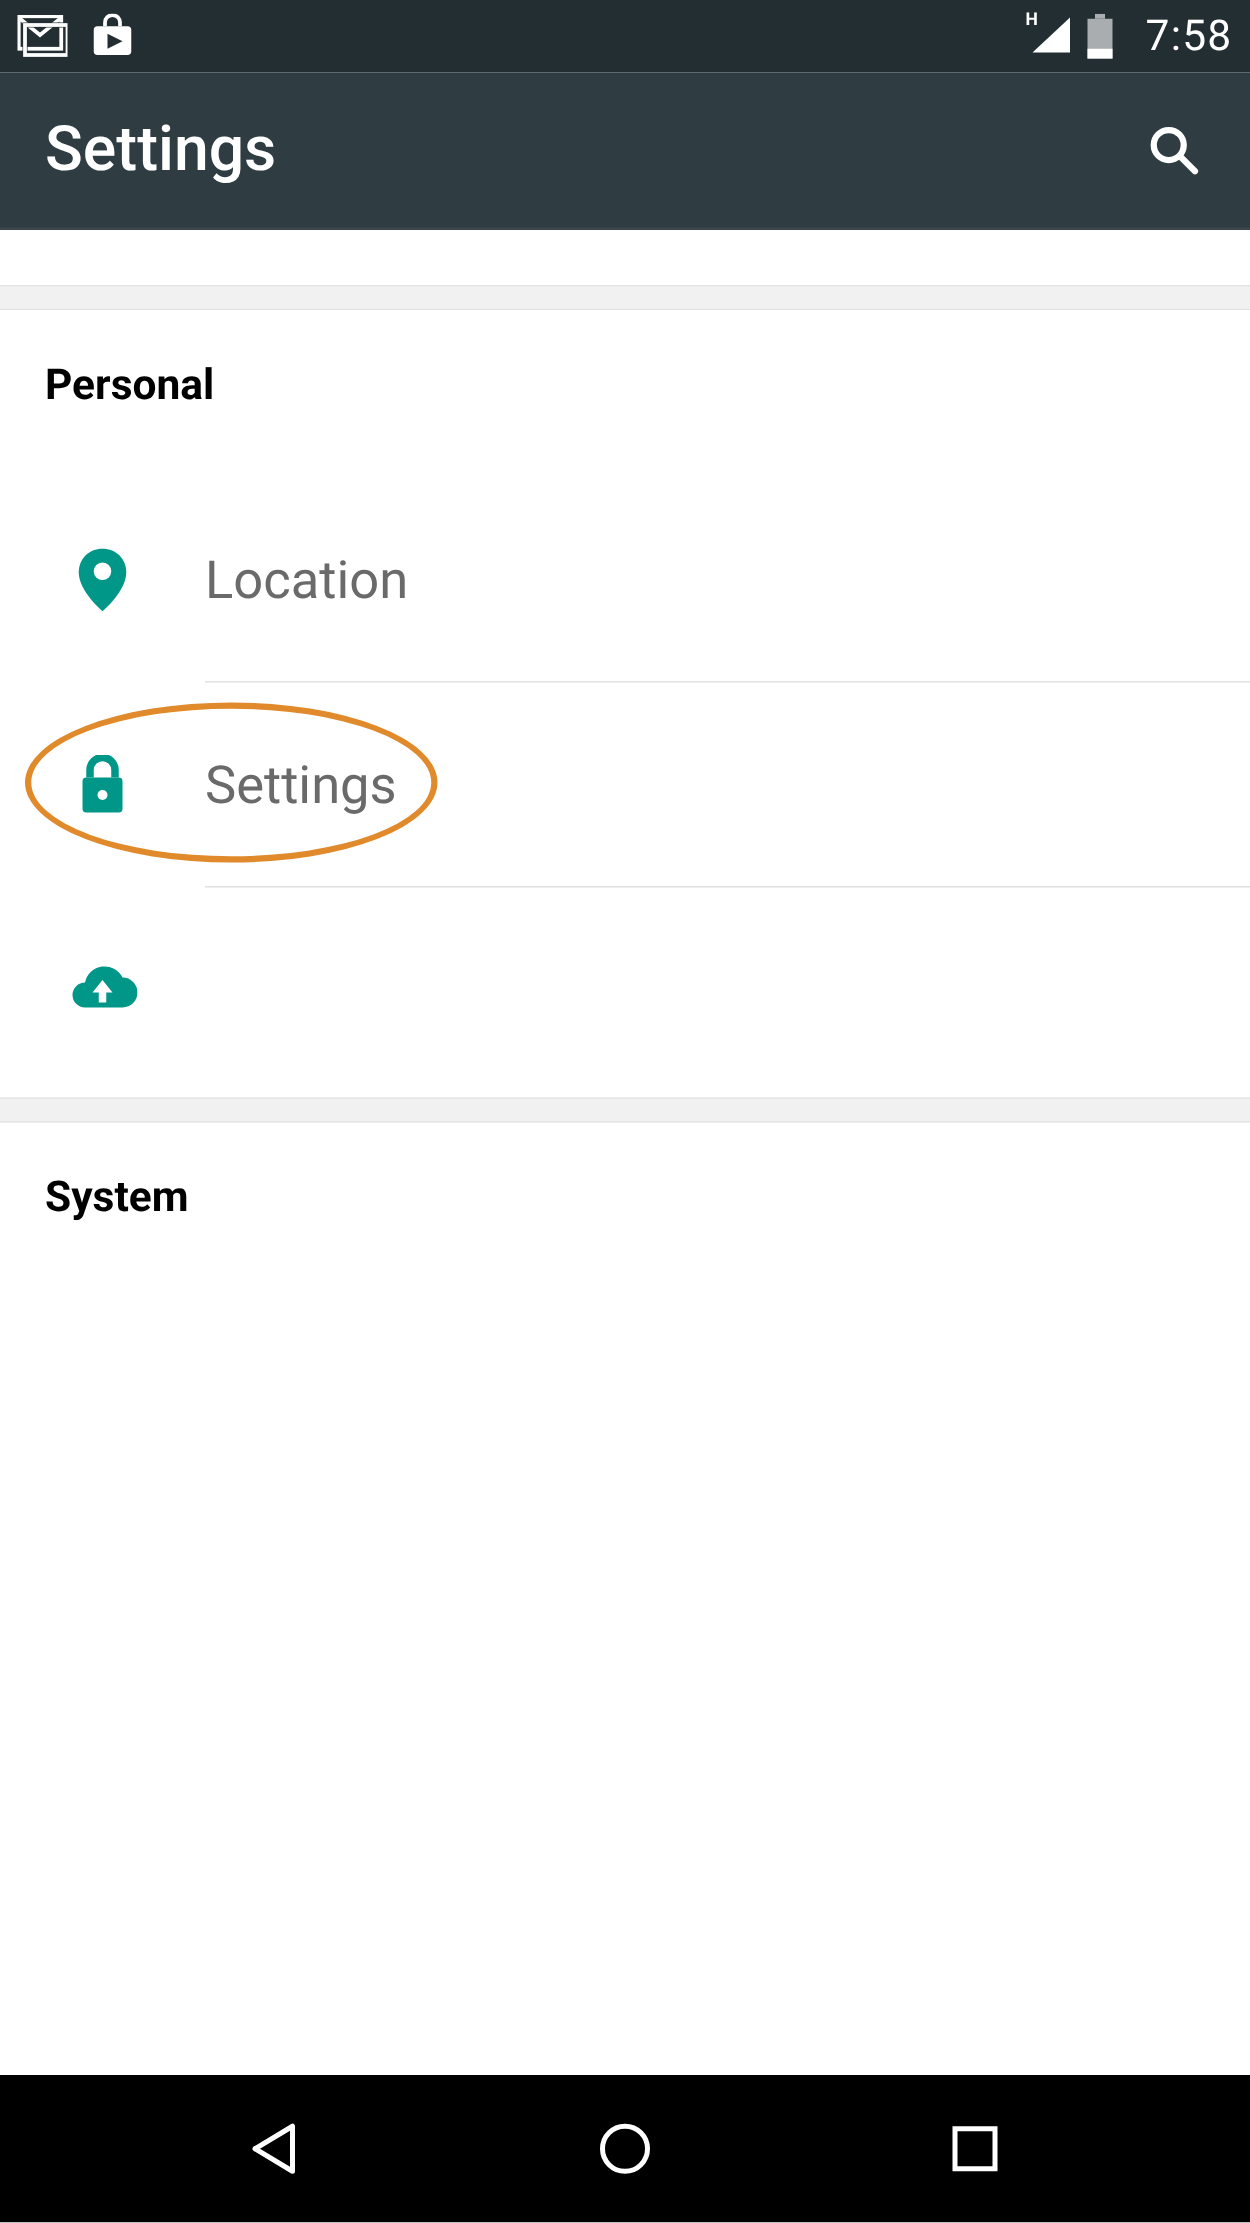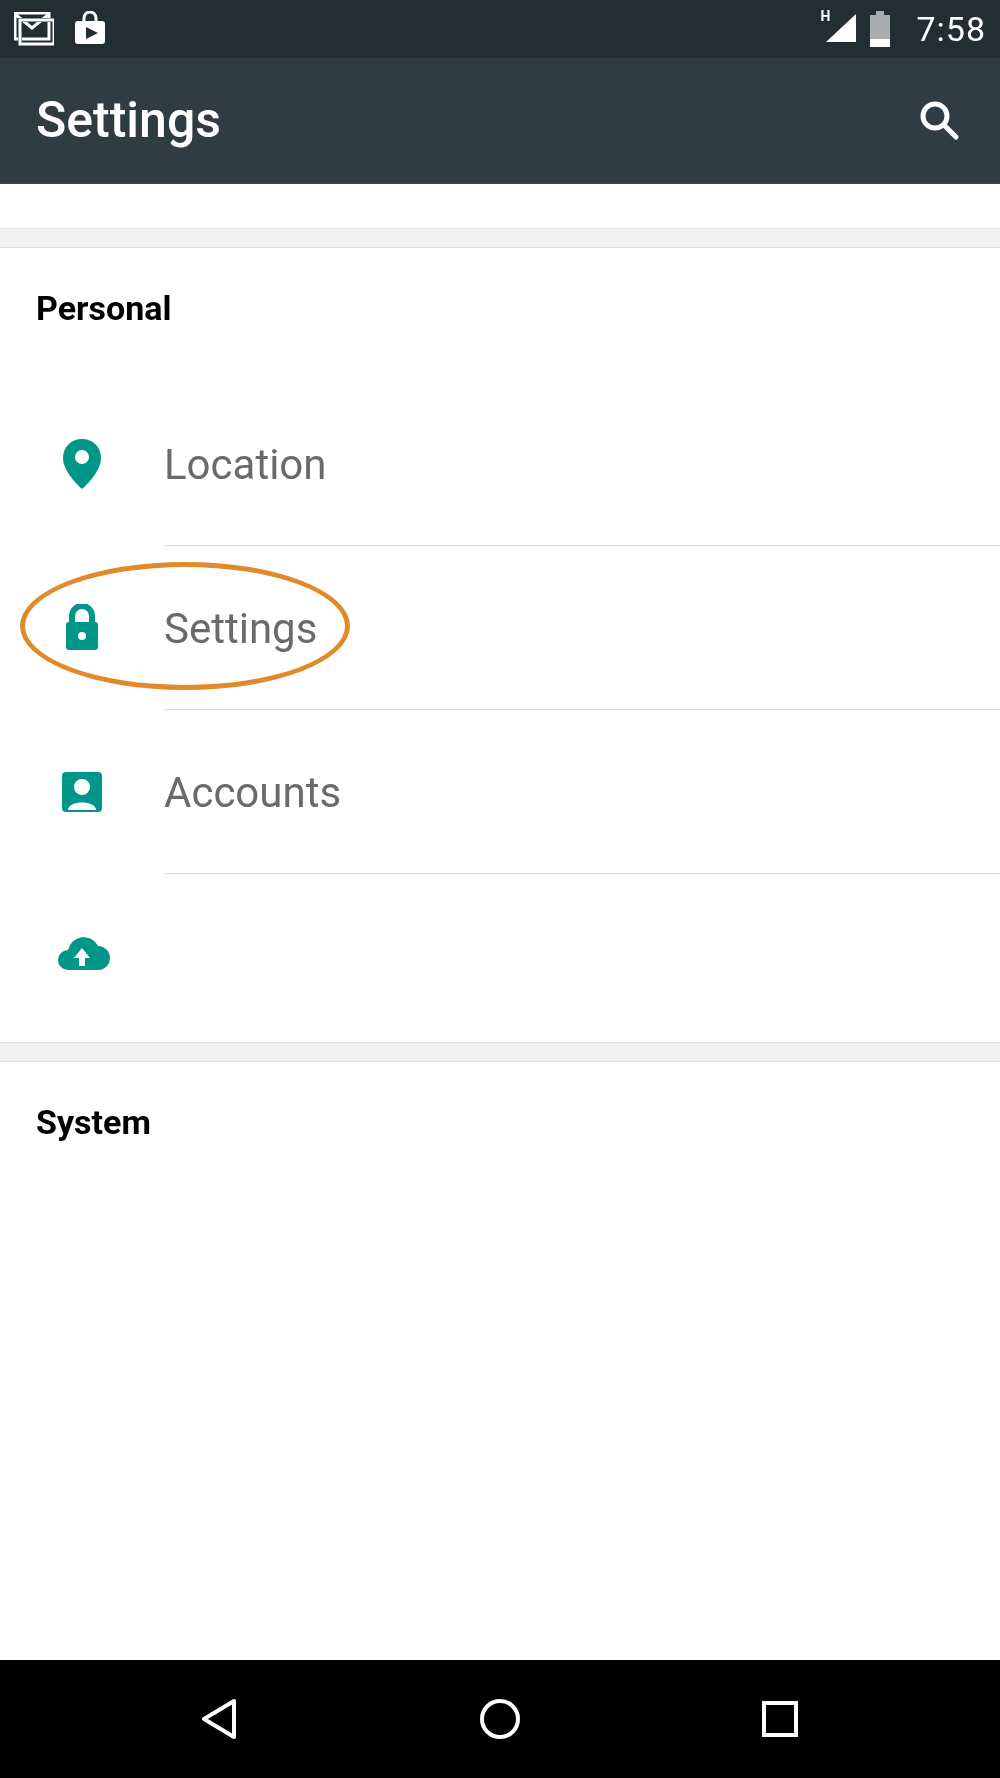--- a/index.html
+++ b/index.html
@@ -179,33 +179,20 @@
             <path d="M10 18 v-6 a10 10 0 0 1 20 0 v6" fill="none" stroke="#009688" stroke-width="6"></path>
             <circle cx="20" cy="32" r="4" fill="#fff"></circle>
           </svg>
         </span>
       </div>
       <div class="list-label">Settings</div>
       <div class="row-divider"></div>
       <div class="highlight-oval" style="left:20px; top:16px; width:330px; height:128px;"></div>
     </div>
 
-    <div class="list-row">
-      <div class="list-icon-col">
-        <span>
-          <svg width="44" height="44" viewBox="0 0 44 44">
-            <rect x="2" y="2" width="40" height="40" rx="4" fill="#009688"></rect>
-            <circle cx="22" cy="17" r="8" fill="#fff"></circle>
-            <path d="M8 40 C8 30 36 30 36 40 Z" fill="#fff"></path>
-          </svg>
-        </span>
-      </div>
-      <div class="list-label">Accounts</div>
-      <div class="row-divider"></div>
-    </div>
 
 
     <div class="list-row">
       <div class="list-icon-col">
         <span>
           <svg width="56" height="40" viewBox="0 0 56 40">
             <path d="M44 34 a12 12 0 0 0 0 -24 a16 16 0 0 0 -30 4 a10 10 0 0 0 0 20 Z" fill="#009688"></path>
             <polygon points="28,12 20,22 25,22 25,30 31,30 31,22 36,22" fill="#fff"></polygon>
           </svg>
         </span>

